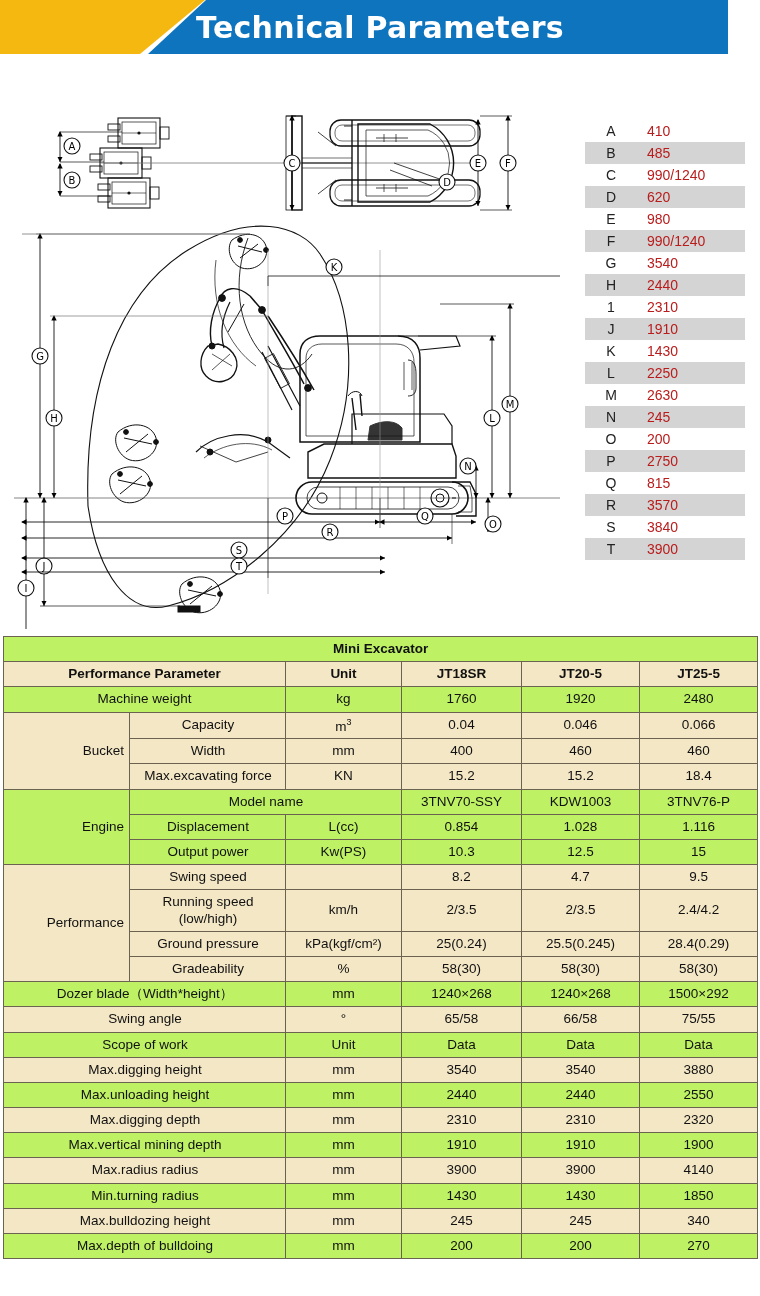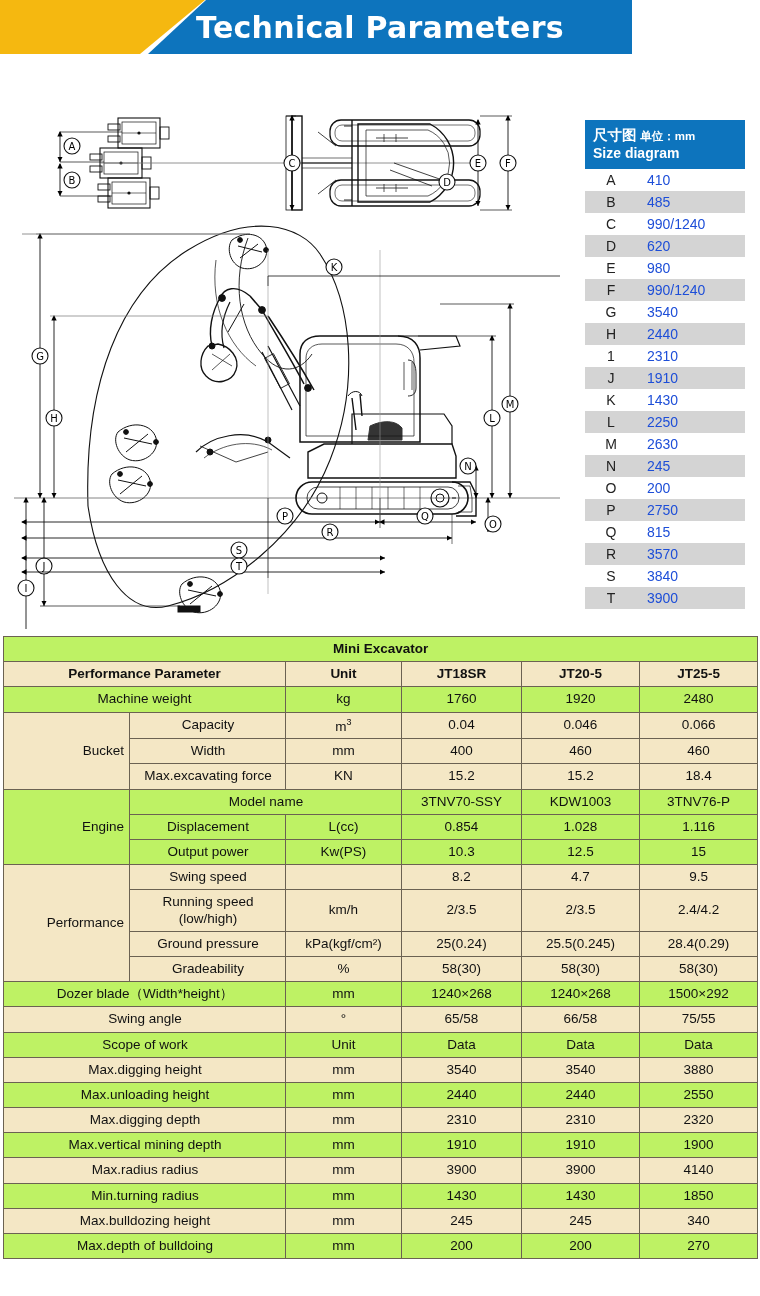--- a/index.html
+++ b/index.html
@@ -7,21 +7,21 @@
   html, body { margin:0; padding:0; }
   body {
     width:760px; height:1296px;
     background:#ffffff;
     font-family:"Liberation Sans", sans-serif;
     color:#1a1a1a;
     overflow:hidden;
   }
 
   
-  .banner { position:relative; width:632px; height:54px; background:#ffffff; overflow:hidden; }
+  .banner { position:relative; width:728px; height:54px; background:#ffffff; overflow:hidden; }
   .banner .yellow {
     position:absolute; left:0; top:0; width:205px; height:54px;
     background:#f5b810;
     clip-path: polygon(0 0, 205px 0, 140px 54px, 0 54px);
   }
   .banner .blue {
     position:absolute; left:148px; top:0; width:612px; height:54px;
     background:#0d74bd;
     clip-path: polygon(58px 0, 612px 0, 612px 54px, 0 54px);
   }
@@ -46,21 +46,21 @@
   }
   .size-table .sz-head td {
     background:#0d74bd; color:#fff; padding:6px 8px 7px 8px;
     font-weight:bold; line-height:1.28;
   }
   .size-table .sz-head .cn { font-size:14.5px; font-family:"DejaVu Sans", sans-serif; }
   .size-table .sz-head .cn-unit { font-size:11.5px; font-weight:bold; }
   .size-table .sz-head .en { font-size:14px; }
   .size-table td { padding:3px 0; }
   .size-table .lbl { width:52px; text-align:center; font-size:14px; color:#222; }
-  .size-table .val { text-align:left; padding-left:10px; font-size:14px; color:#1d4ed8; }
+  .size-table .val { text-align:left; padding-left:10px; font-size:14px; color:#b91c1c; }
   .size-table tr.alt td { background:#d4d4d4; }
   .size-table tr.plain td { background:#ffffff; }
 
   
   .spec-wrap { position:absolute; left:3px; top:636px; width:754px; }
   table.spec { width:754px; border-collapse:collapse; table-layout:fixed; }
   table.spec td {
     border:1px solid #6b6252;
     font-size:13.5px;
     padding:4px 5px;
@@ -343,27 +343,20 @@
       <text x="239" y="516" font-size="10" text-anchor="middle" font-family="DejaVu Sans, sans-serif">T</text>
 
       <line x1="380" y1="444" x2="380" y2="474" stroke="#111" stroke-width=".6"></line>
       <line x1="452" y1="460" x2="452" y2="490" stroke="#111" stroke-width=".6"></line>
       <line x1="268" y1="444" x2="268" y2="524" stroke="#111" stroke-width=".6"></line>
     </g>
   </svg>
 
   <table class="size-table">
     <tbody>
-      <tr class="sz-head">
-        <td colspan="2">
-          <span class="cn">尺寸图</span>
-          <span class="cn-unit">单位：mm</span><br>
-          <span class="en">Size diagram</span>
-        </td>
-      </tr>
       <tr class="plain">
           <td class="lbl">A</td>
           <td class="val">410</td>
         </tr>
       <tr class="alt">
           <td class="lbl">B</td>
           <td class="val">485</td>
         </tr>
       <tr class="plain">
           <td class="lbl">C</td>

